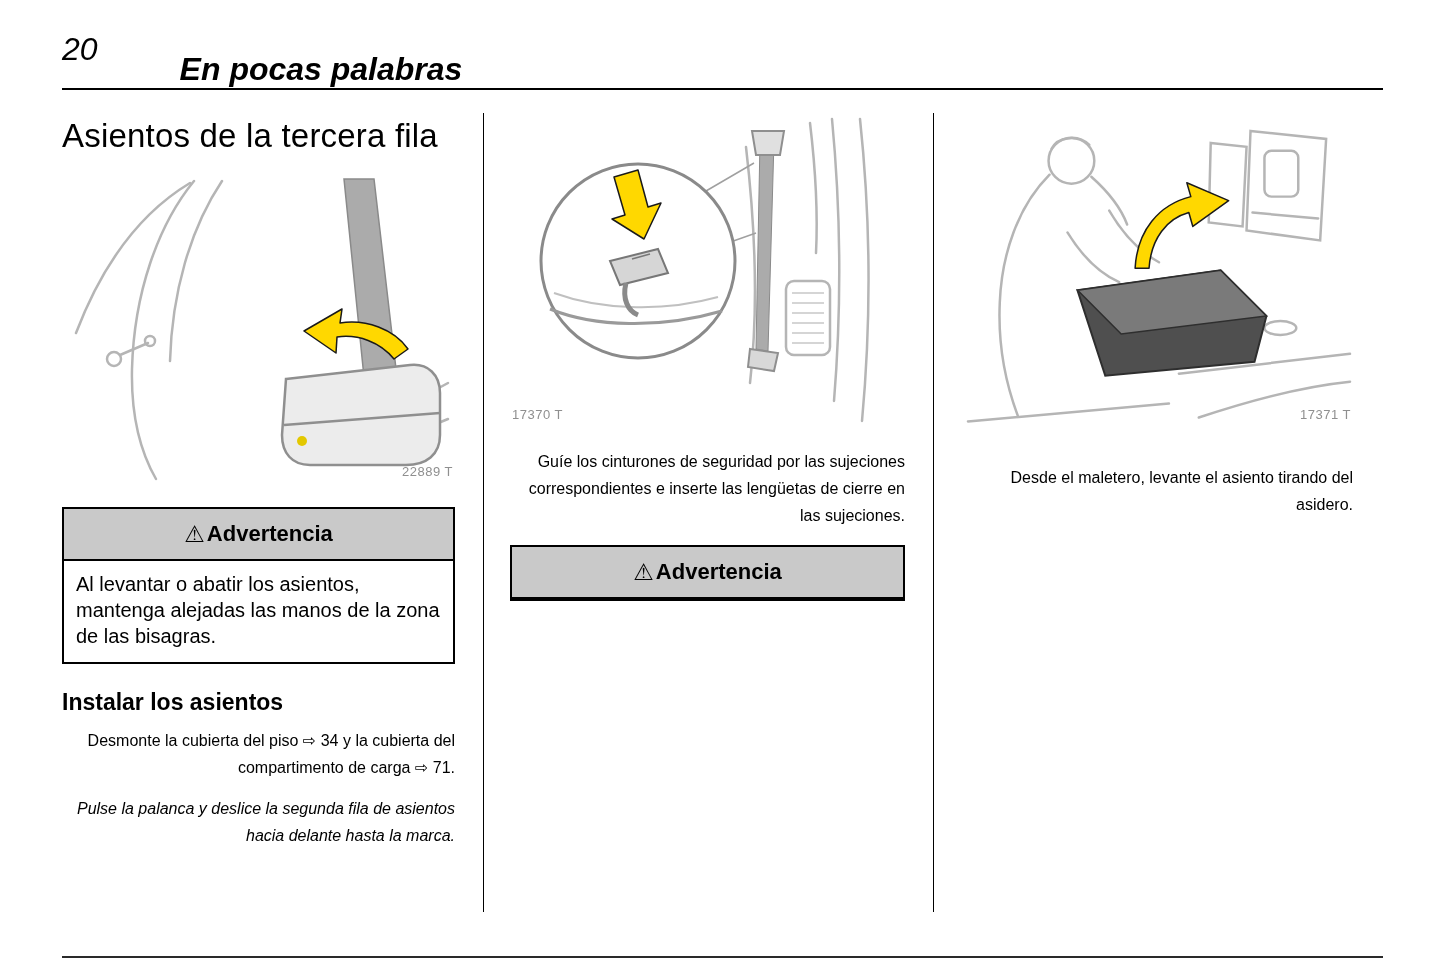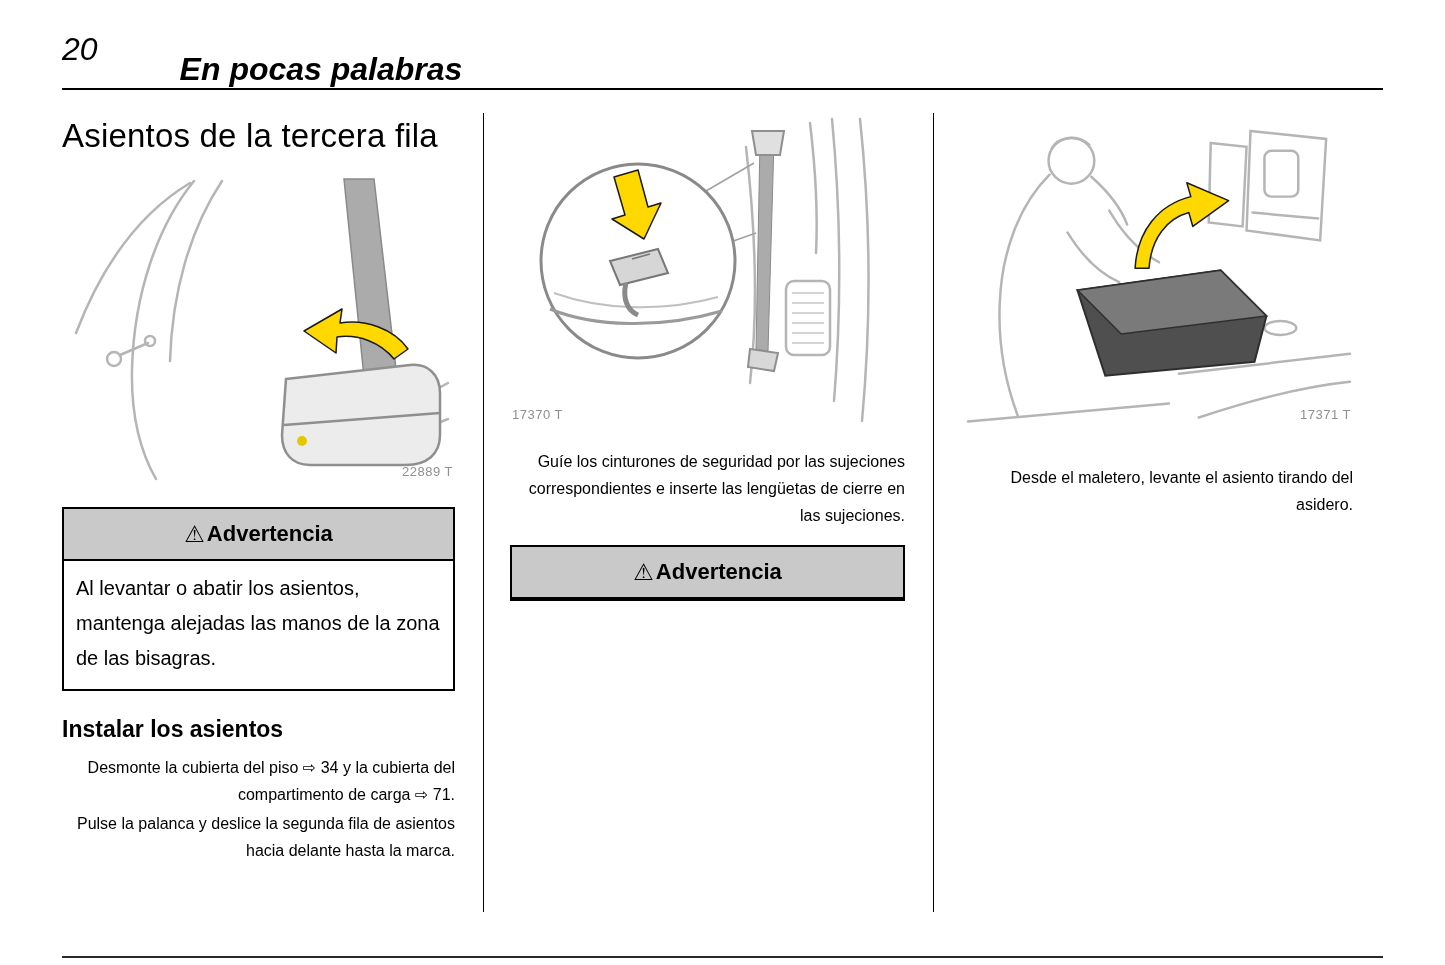--- a/index.html
+++ b/index.html
@@ -54,21 +54,21 @@
   .col2 > p.body-text { margin-top: 20px; }
   .col3 > p.body-text { margin-top: 36px; }
 
   .warning-box { border: 2px solid #000; margin-top: 22px; background: #fff; }
   .warning-header {
     background: #c9c9c9; border-bottom: 2px solid #000;
     display: flex; align-items: center; justify-content: center;
     font-size: 22px; font-weight: 700; padding: 12px 0;
   }
   .warning-header .tri { font-weight: 400; font-size: 23px; margin-right: 2px; line-height: 1; }
-  .warning-body { padding: 10px 12px 13px; font-size: 20px; line-height: 35px; }
+  .warning-body { padding: 10px 12px 13px; font-size: 20px; line-height: 26px; }
 
   .fig3 { margin-top: 10px; }
 </style>
 </head>
 <body>
 
 <div class="page">
 
   <header class="page-header">
     <span class="page-number">20</span>
@@ -110,21 +110,21 @@
       <div class="warning-box">
         <div class="warning-header">
           <span class="tri">⚠</span>
           <span>Advertencia</span>
         </div>
         <div class="warning-body">Al levantar o abatir los asientos, mantenga alejadas las manos de la zona de las bisagras.</div>
       </div>
 
       <h2 class="subheading">Instalar los asientos</h2>
       <p class="body-text">Desmonte la cubierta del piso ⇨ 34 y la cubierta del compartimento de carga ⇨ 71.</p>
-      <p class="body-text" style="margin-top:2px;">Pulse la palanca y deslice la segunda fila de asientos hacia delante hasta la marca.</p>
+      <p class="body-text" style="margin-top:14px;font-style:italic;">Pulse la palanca y deslice la segunda fila de asientos hacia delante hasta la marca.</p>
     </section>
 
     <section class="col col2">
       <figure class="fig2">
         <svg viewBox="0 0 395 315" aria-hidden="true">
           <g fill="none" stroke="#b5b5b5" stroke-width="2.5" stroke-linecap="round">
             <path d="M322 6 C 330 90, 332 190, 324 288"></path>
             <path d="M350 6 C 360 100, 362 200, 352 308"></path>
             <path d="M300 10 C 306 60, 308 100, 306 140"></path>
             <path d="M236 34 C 246 120, 248 200, 240 270"></path>

